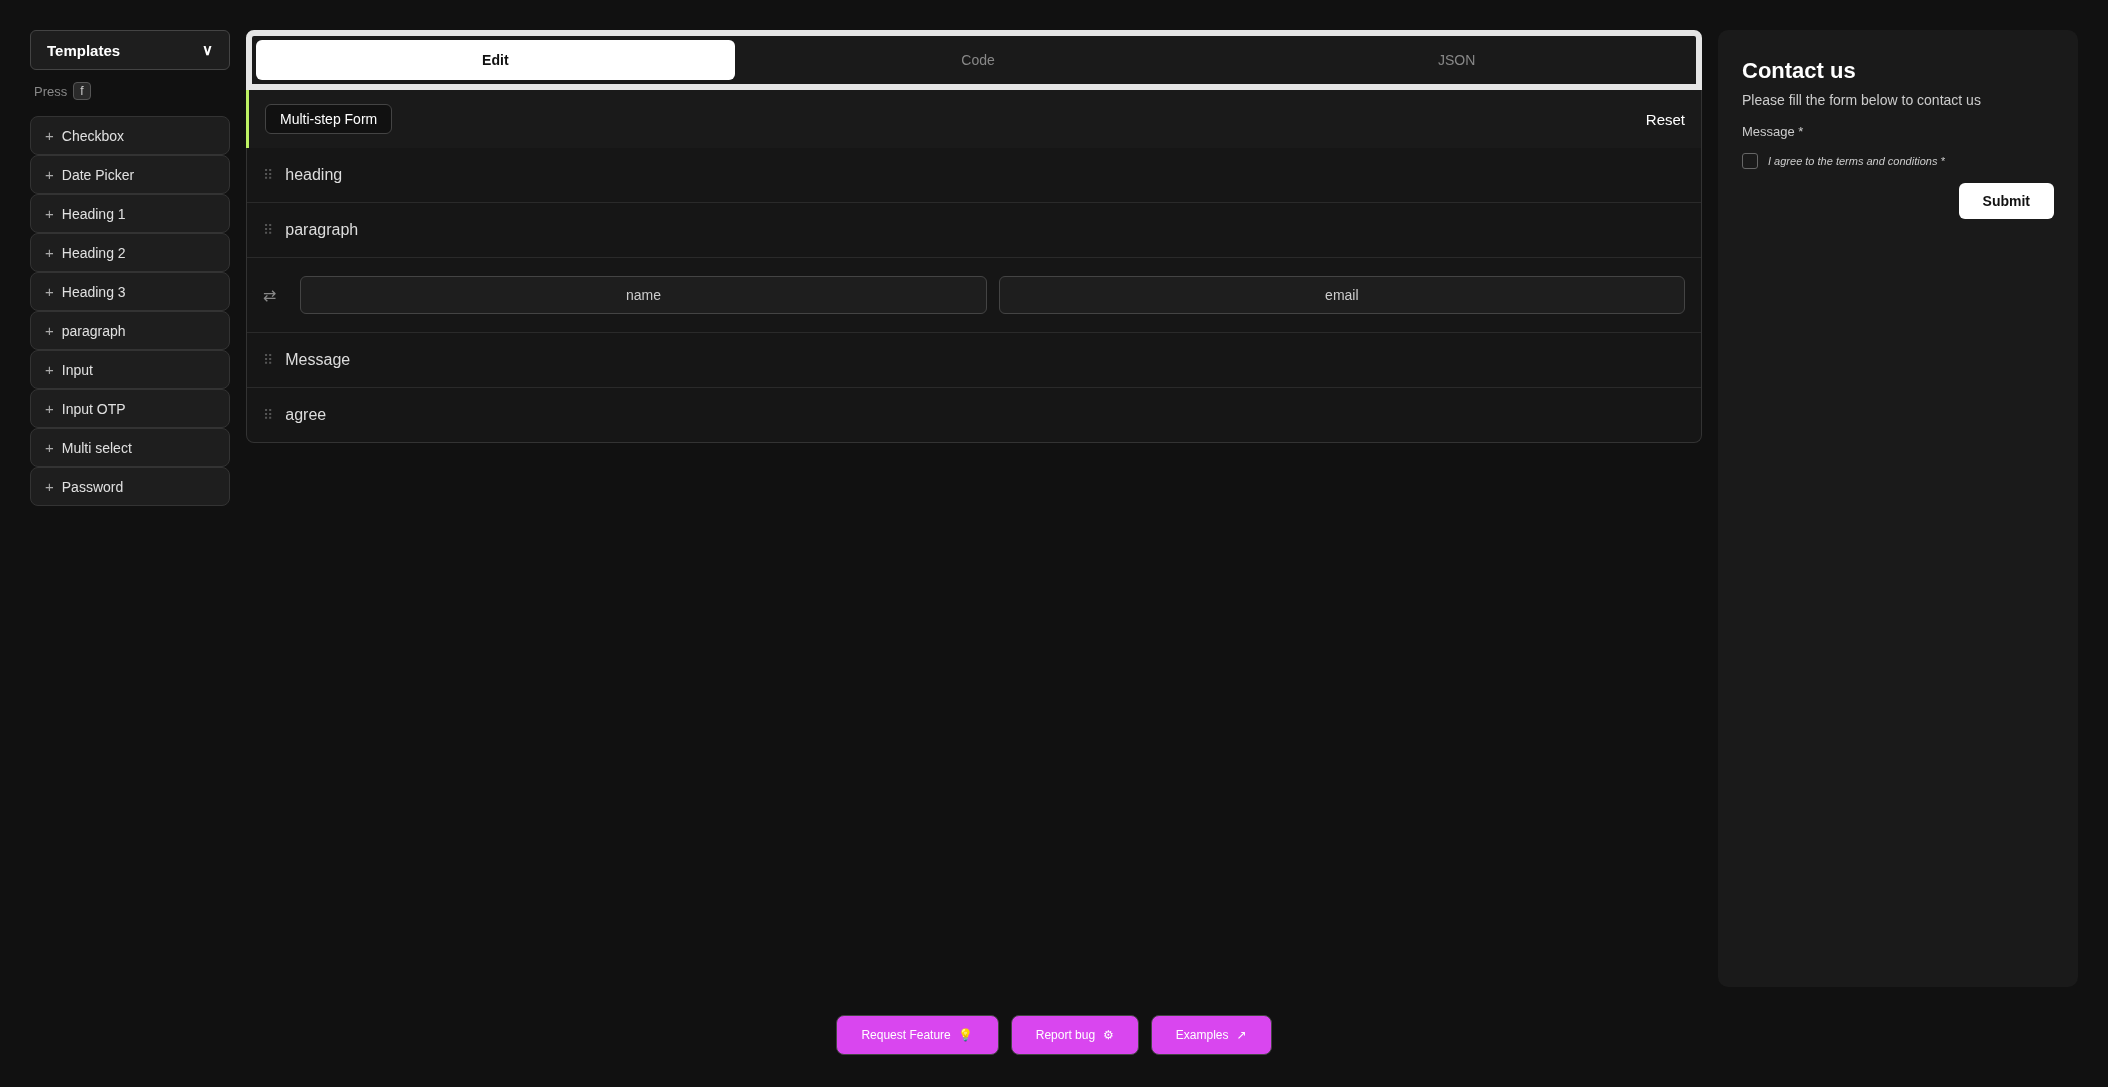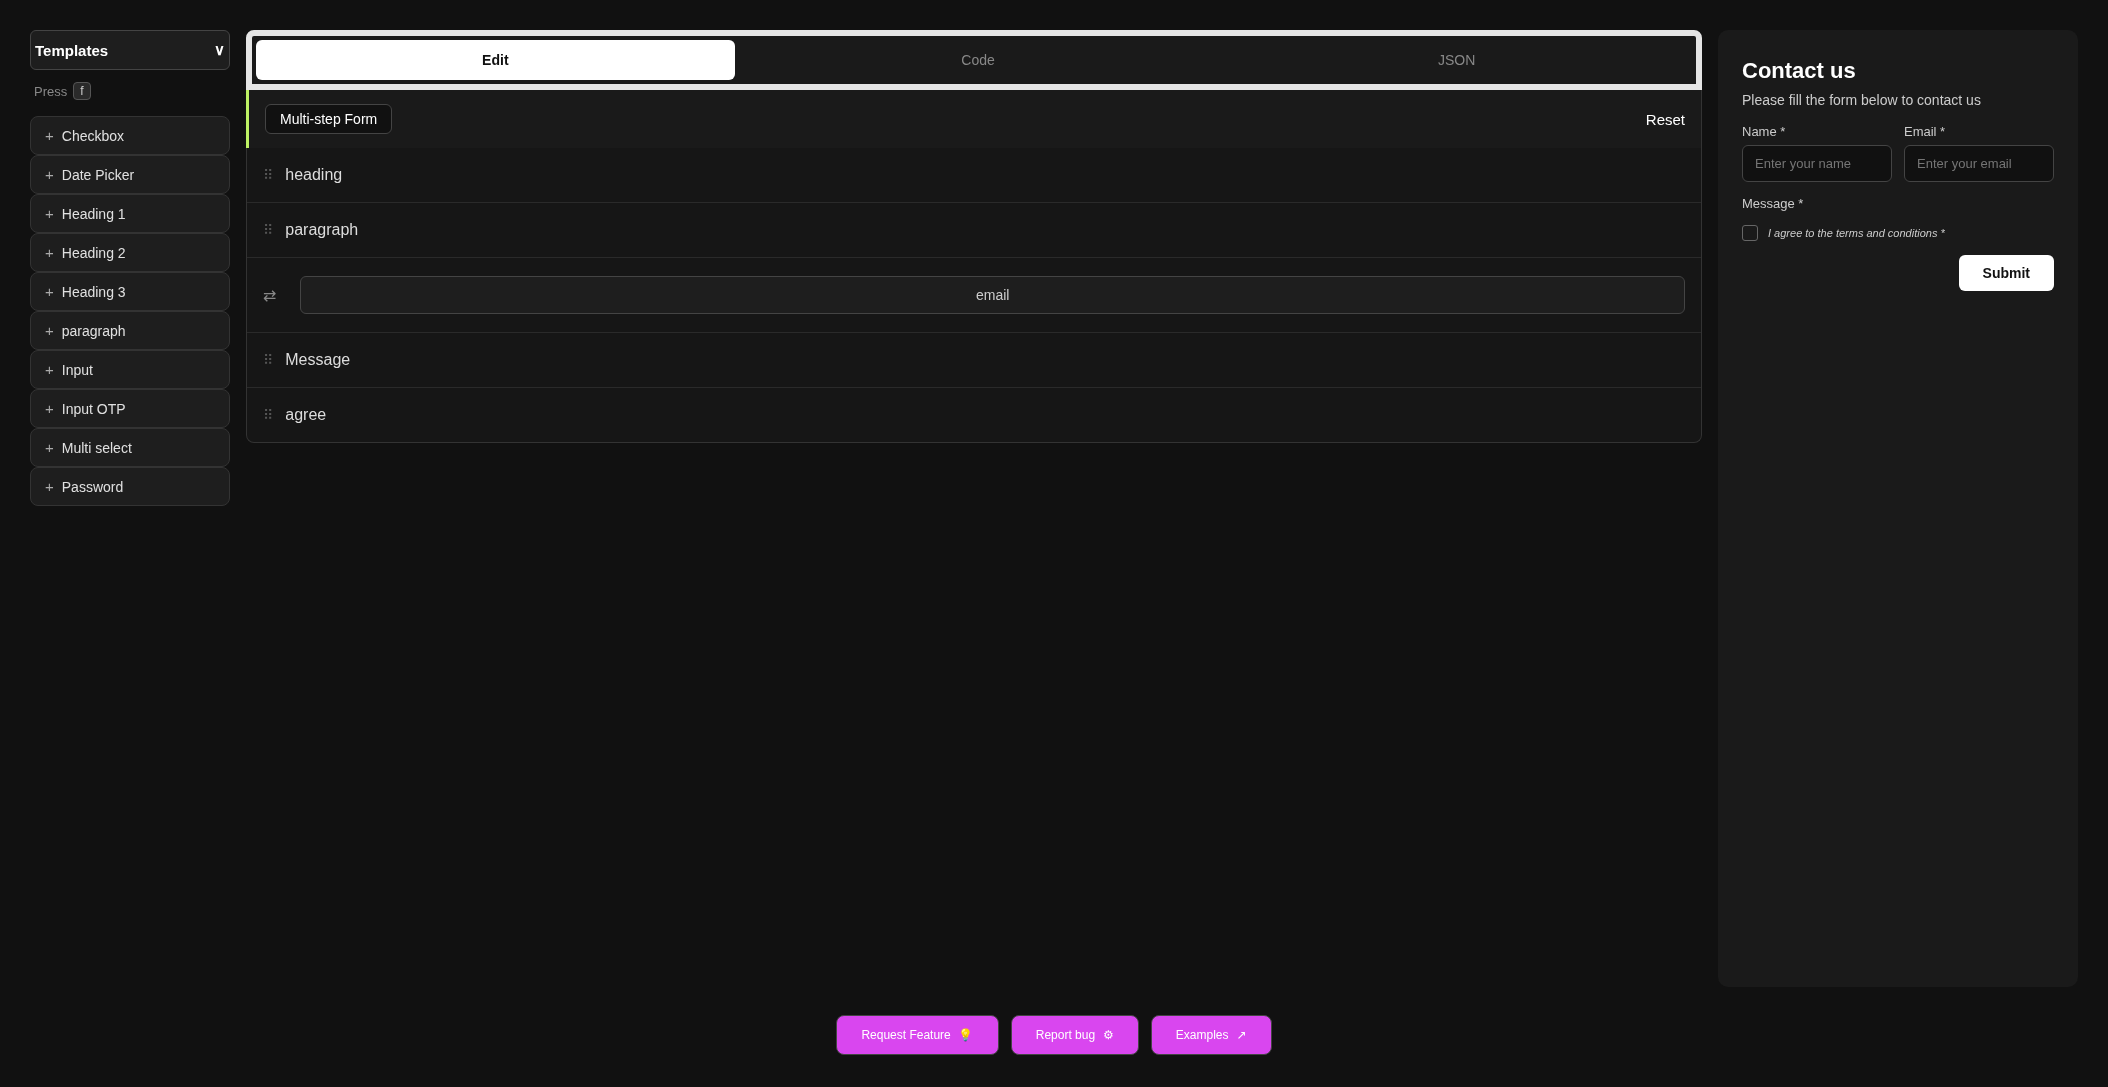--- a/index.html
+++ b/index.html
@@ -23,21 +23,21 @@
       flex-shrink: 0;
       display: flex;
       flex-direction: column;
       gap: 8px;
     }
     .templates-button {
       background: #1e1e1e;
       border: 1px solid #444;
       border-radius: 6px;
       color: #fff;
-      padding: 10px 4px;
+      padding: 10px 16px;
       font-size: 15px;
       font-weight: 600;
       cursor: pointer;
       display: flex;
       align-items: center;
       justify-content: space-between;
       width: 100%;
     }
     .press-hint {
       color: #888;
@@ -366,50 +366,41 @@
       </div>
 
       <div class="form-row">
         <span class="drag-handle">⠿</span>
         <span class="form-row-label">paragraph</span>
       </div>
 
       <div class="form-row">
         <span class="swap-icon">⇄</span>
         <div class="form-row-fields">
+          <div class="form-field-pill">name</div>
           <div class="form-field-pill">email</div>
         </div>
       </div>
 
       <div class="form-row">
         <span class="drag-handle">⠿</span>
         <span class="form-row-label">Message</span>
       </div>
 
       <div class="form-row">
         <span class="drag-handle">⠿</span>
         <span class="form-row-label">agree</span>
       </div>
     </div>
   </div>
 
   <div class="preview-panel">
     <div class="preview-title">Contact us</div>
     <div class="preview-subtitle">Please fill the form below to contact us</div>
     <div class="preview-form">
-      <div class="preview-row">
-        <div class="preview-field">
-          <label class="preview-label">Name *</label>
-          <input class="preview-input" placeholder="Enter your name" style="">
-        </div>
-        <div class="preview-field">
-          <label class="preview-label">Email *</label>
-          <input class="preview-input" placeholder="Enter your email" style="">
-        </div>
-      </div>
       <div class="preview-field">
         <label class="preview-label">Message *</label>
       </div>
       <div class="preview-checkbox-row">
         <div class="preview-checkbox"></div>
         <span class="preview-checkbox-label">I agree to the terms and conditions *</span>
       </div>
       <div class="preview-submit-row">
         <button class="preview-submit">Submit</button>
       </div>

